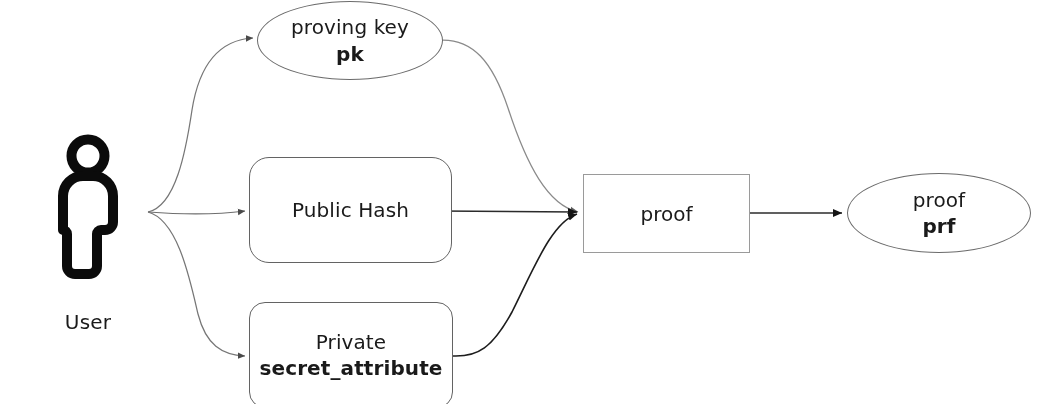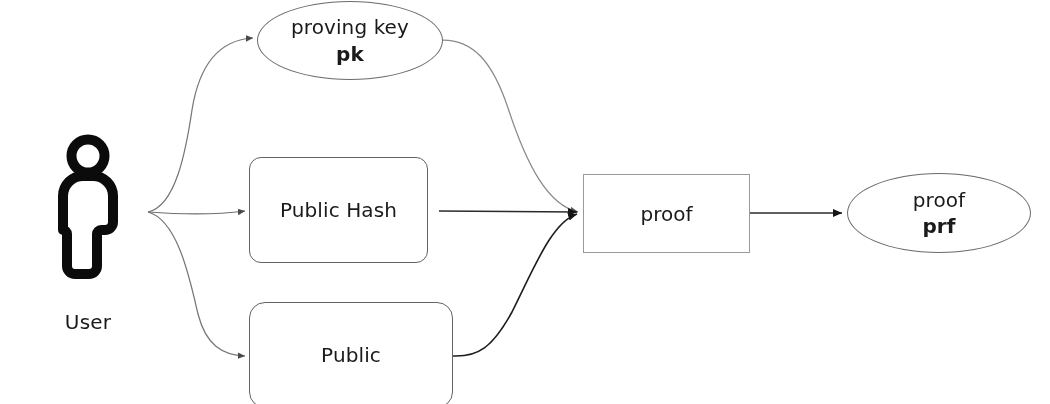--- a/index.html
+++ b/index.html
@@ -66,24 +66,24 @@
     height: 80px;
     border: 1.2px solid #6b6b6b;
     border-radius: 50%;
     background: #ffffff;
   }
 
   
   #node-public-hash {
     left: 249px;
     top: 157px;
-    width: 179px;
+    width: 203px;
     height: 106px;
     border: 1.4px solid #636363;
-    border-radius: 12px;
+    border-radius: 20px;
     background: #ffffff;
     gap: 24px;
   }
   #node-private {
     left: 249px;
     top: 302px;
     width: 204px;
     height: 106px;
     border: 1.4px solid #636363;
     border-radius: 16px;
@@ -188,21 +188,22 @@
   <div class="node" id="node-proving-key">
     <div class="line-top">proving key</div>
     <div class="line-bottom">pk</div>
   </div>
 
   <div class="node" id="node-public-hash">
     <div class="line-top">Public Hash</div>
   </div>
 
   <div class="node" id="node-private">
-    <div class="line-top">Public</div>
+    <div class="line-top">Private</div>
+    <div class="line-bottom">secret_attribute</div>
   </div>
 
   <div class="node" id="node-proof-generator">
     <div class="line-a">proof</div>
   </div>
 
   <div class="node" id="node-proof">
     <div class="line-top">proof</div>
     <div class="line-bottom">prf</div>
   </div>

